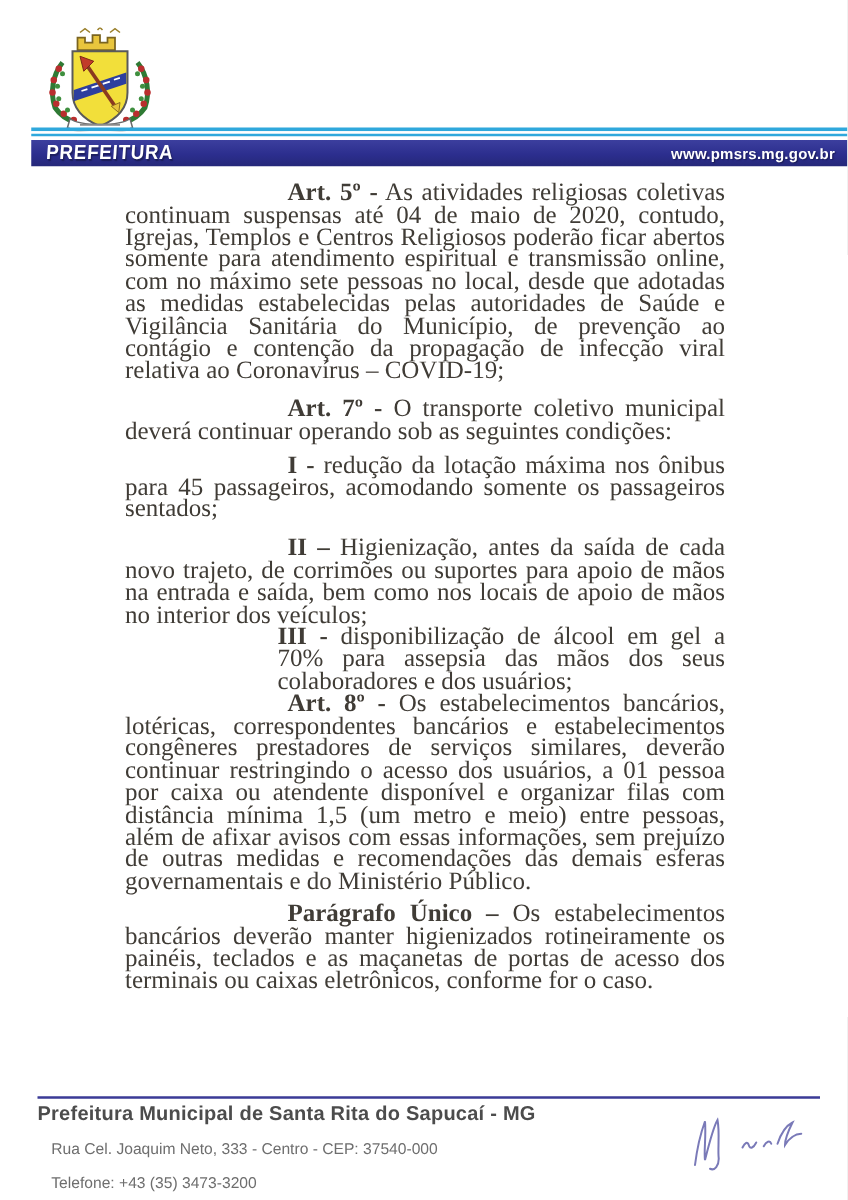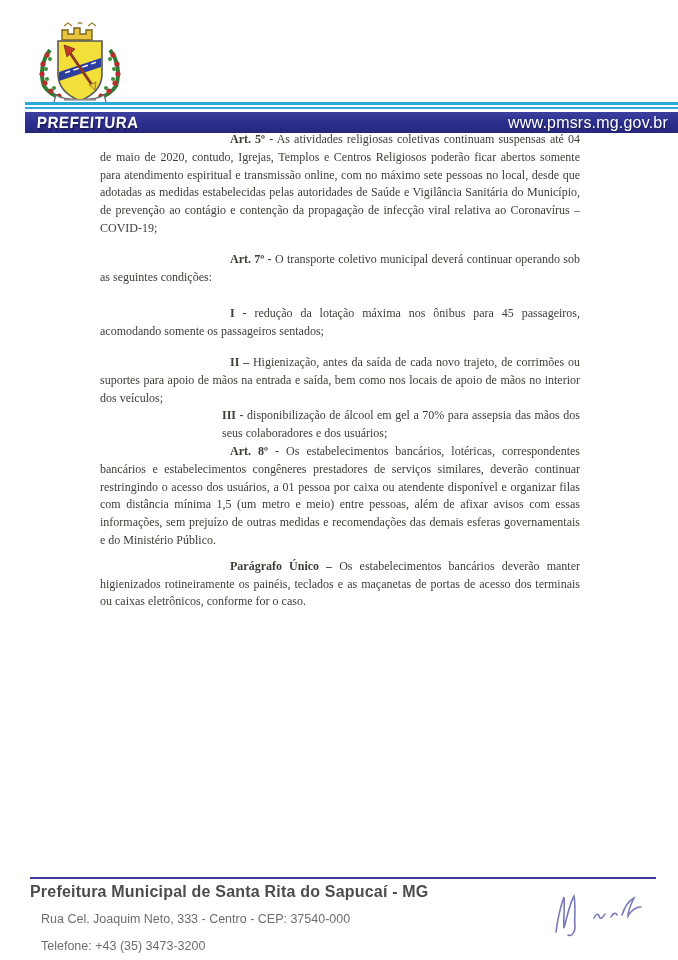--- a/index.html
+++ b/index.html
@@ -33,38 +33,38 @@
     font-family: "Liberation Sans", sans-serif;
   }
   .banner-left {
     padding-left: 12px;
     font-weight: bold; font-size: 15px; letter-spacing: 0.6px;
     transform: skewX(-4deg) scaleY(1.08);
     text-shadow: 1px 1px 1px rgba(0,0,0,0.35);
   }
   .banner-right {
     padding-right: 10px;
-    font-weight: normal; font-size: 16px; letter-spacing: 0.2px;
+    font-weight: bold; font-size: 12px; letter-spacing: 0.2px;
     text-shadow: 1px 1px 1px rgba(0,0,0,0.35);
   }
 
   
   .doc-body {
-    position: absolute; left: 100px; top: 131px;
+    position: absolute; left: 100px; top: 146px;
     width: 480px;
     color: #403c36;
-    font-size: 12px; line-height: 17.8px;
+    font-size: 20px; line-height: 17.8px;
     text-align: justify;
   }
   .para { margin: 0; }
   .para .lead { font-weight: bold; }
   .indent { text-indent: 130px; }
   .block-indent { margin-left: 122px; text-indent: 0; }
   .mb-sm { margin-bottom: 13px; }
-  .mb-md { margin-bottom: 19px; }
+  .mb-md { margin-bottom: 9px; }
   .mb-xs { margin-bottom: 8px; }
 
   
   .footer-rule {
     position: absolute; left: 30px; top: 877px;
     width: 626px; height: 2px; background: #3b3b97;
   }
   .footer-block {
     position: absolute; left: 30px; top: 883px; width: 626px;
     text-align: left;

